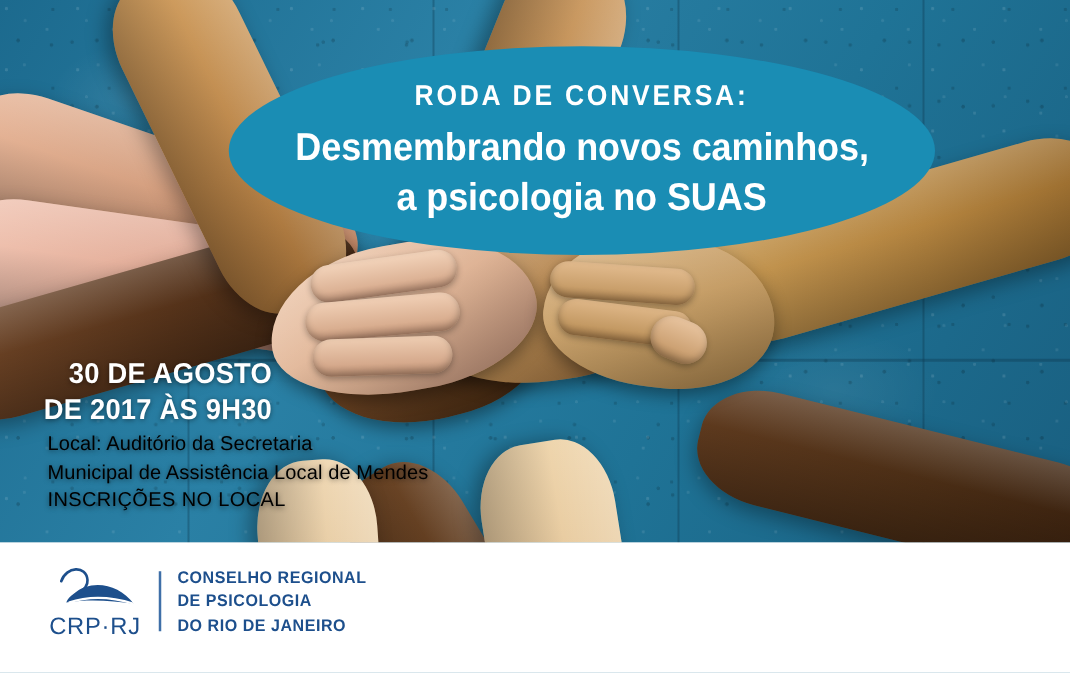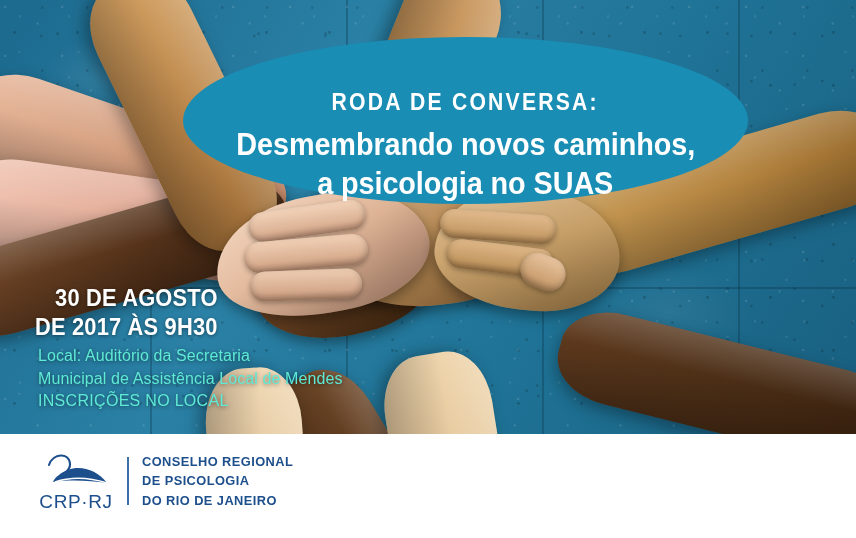--- a/index.html
+++ b/index.html
@@ -111,21 +111,21 @@
     position: absolute;
     left: 183px;
     top: 37px;
     width: 565px;
     height: 167px;
     border-radius: 50%;
     background: #1a8db4;
     display: flex;
     flex-direction: column;
     align-items: center;
-    justify-content: flex-end;
+    justify-content: center;
     text-align: center;
     z-index: 6;
   }
   .eyebrow {
     color: #ffffff;
     font-size: 23px;
     font-weight: bold;
     letter-spacing: 2.4px;
     line-height: 1.1;
     transform: scaleX(.92);
@@ -159,21 +159,21 @@
     transform-origin: left center;
     text-shadow: 0 1px 4px rgba(0,0,0,.45);
   }
   .local-block {
     position: absolute;
     left: 38px;
     top: 345px;
     z-index: 6;
   }
   .local-line {
-    color: #5eead4;
+    color: #000000;
     font-size: 16px;
     font-weight: normal;
     line-height: 1.42;
     letter-spacing: .1px;
     text-shadow: 0 1px 4px rgba(0,0,0,.5);
   }
   .local-line.caps {
     letter-spacing: .3px;
   }
 

